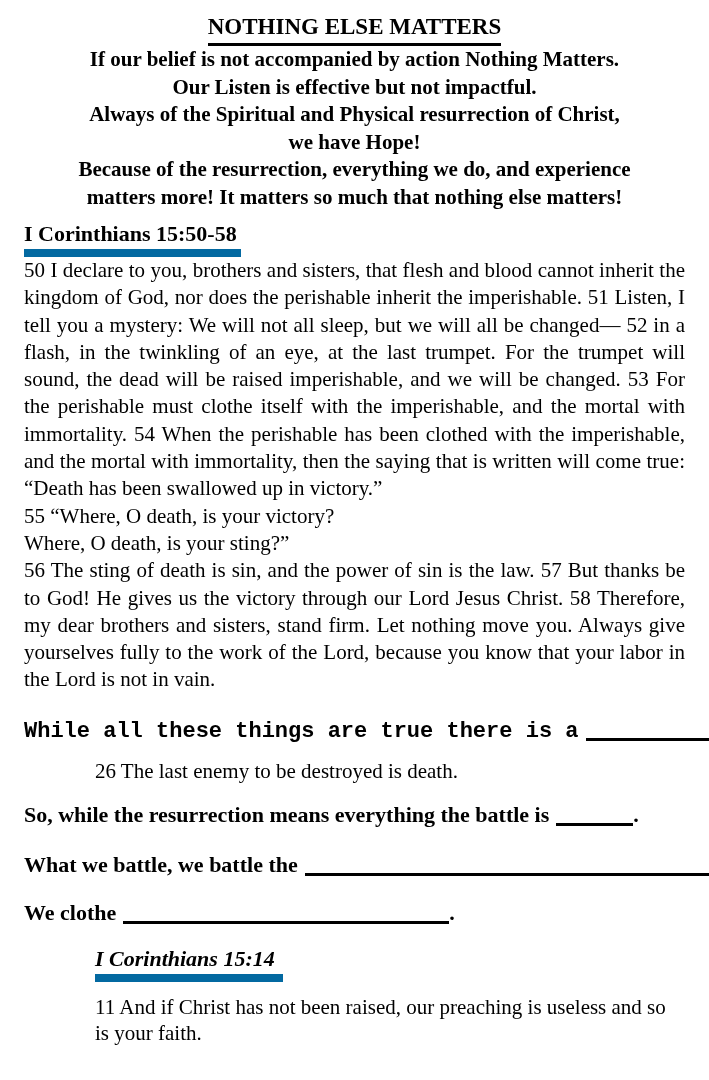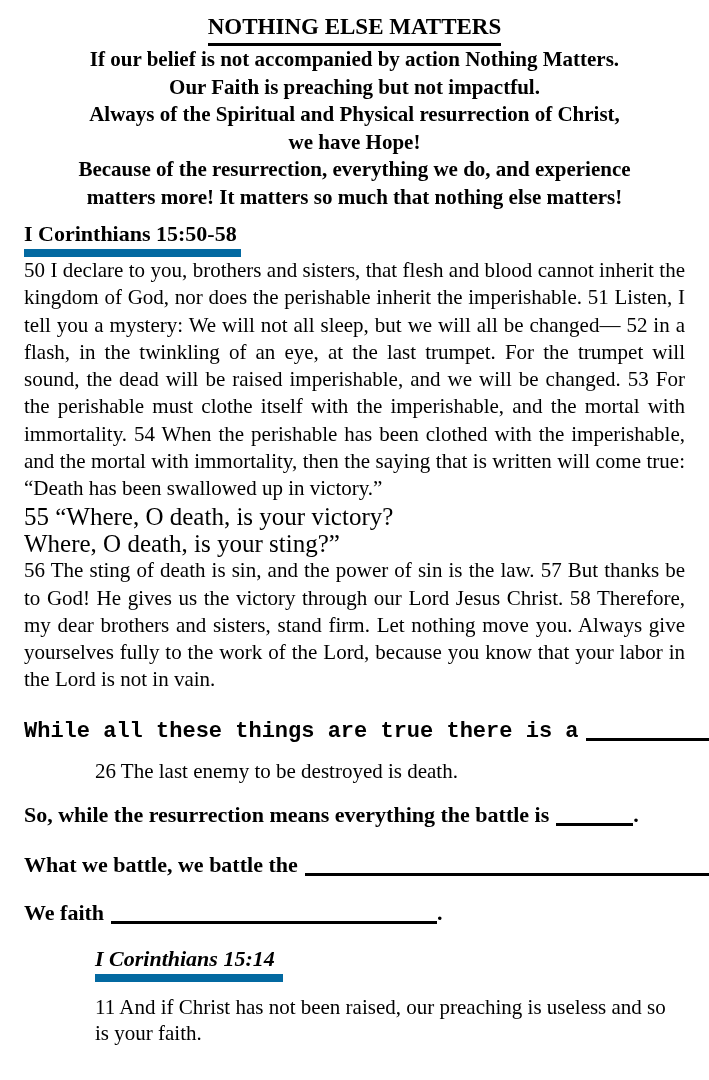--- a/index.html
+++ b/index.html
@@ -51,21 +51,21 @@
     padding-right: 4px;
   }
   .para {
     margin: 0;
     font-size: 21px;
     line-height: 27.3px;
     text-align: justify;
   }
   .plain-line {
     margin: 0;
-    font-size: 25px;
+    font-size: 21px;
     line-height: 27.3px;
     text-align: left;
   }
   
   .fill {
     font-size: 22px;
     font-weight: bold;
     line-height: 28px;
     white-space: nowrap;
   }
@@ -106,21 +106,21 @@
   }
 </style>
 </head>
 <body>
 
 <div class="page">
 
   <div class="header">
     <div class="title-line"><span class="title-underline">NOTHING ELSE MATTERS</span></div>
     <div class="header-line">If our belief is not accompanied by action Nothing Matters.</div>
-    <div class="header-line">Our Faith is preaching but not impactful.</div>
+    <div class="header-line">Our Listen is effective but not impactful.</div>
     <div class="header-line">Always of the Spiritual and Physical resurrection of Christ,</div>
     <div class="header-line">we have Hope!</div>
     <div class="header-line">Because of the resurrection, everything we do, and experience</div>
     <div class="header-line">matters more! It matters so much that nothing else matters!</div>
   </div>
 
   <div class="section-heading"><span class="heading-underline">I Corinthians 15:50-58</span></div>
 
   <p class="para">50 I declare to you, brothers and sisters, that flesh and blood cannot inherit the kingdom of God, nor does the perishable inherit the imperishable. 51 Listen, I tell you a mystery: We will not all sleep, but we will all be changed— 52 in a flash, in the twinkling of an eye, at the last trumpet. For the trumpet will sound, the dead will be raised imperishable, and we will be changed. 53 For the perishable must clothe itself with the imperishable, and the mortal with immortality. 54 When the perishable has been clothed with the imperishable, and the mortal with immortality, then the saying that is written will come true: “Death has been swallowed up in victory.”</p>
   <p class="plain-line">55 “Where, O death, is your victory?</p>
@@ -135,19 +135,19 @@
 
   <div class="fill fill-2">
     <span>So, while the resurrection means everything the battle is</span><span class="blank b2"></span><span>.</span>
   </div>
 
   <div class="fill fill-3">
     <span>What we battle, we battle the</span><span class="blank b3"></span>
   </div>
 
   <div class="fill fill-4">
-    <span>We faith</span><span class="blank b4"></span><span>.</span>
+    <span>We clothe</span><span class="blank b4"></span><span>.</span>
   </div>
 
   <div class="quote-ref quote-ref-2"><span class="heading-underline">I Corinthians 15:14</span></div>
   <div class="quote-text">11 And if Christ has not been raised, our preaching is useless and so is your faith.</div>
 
 </div>
 
 </body></html>

